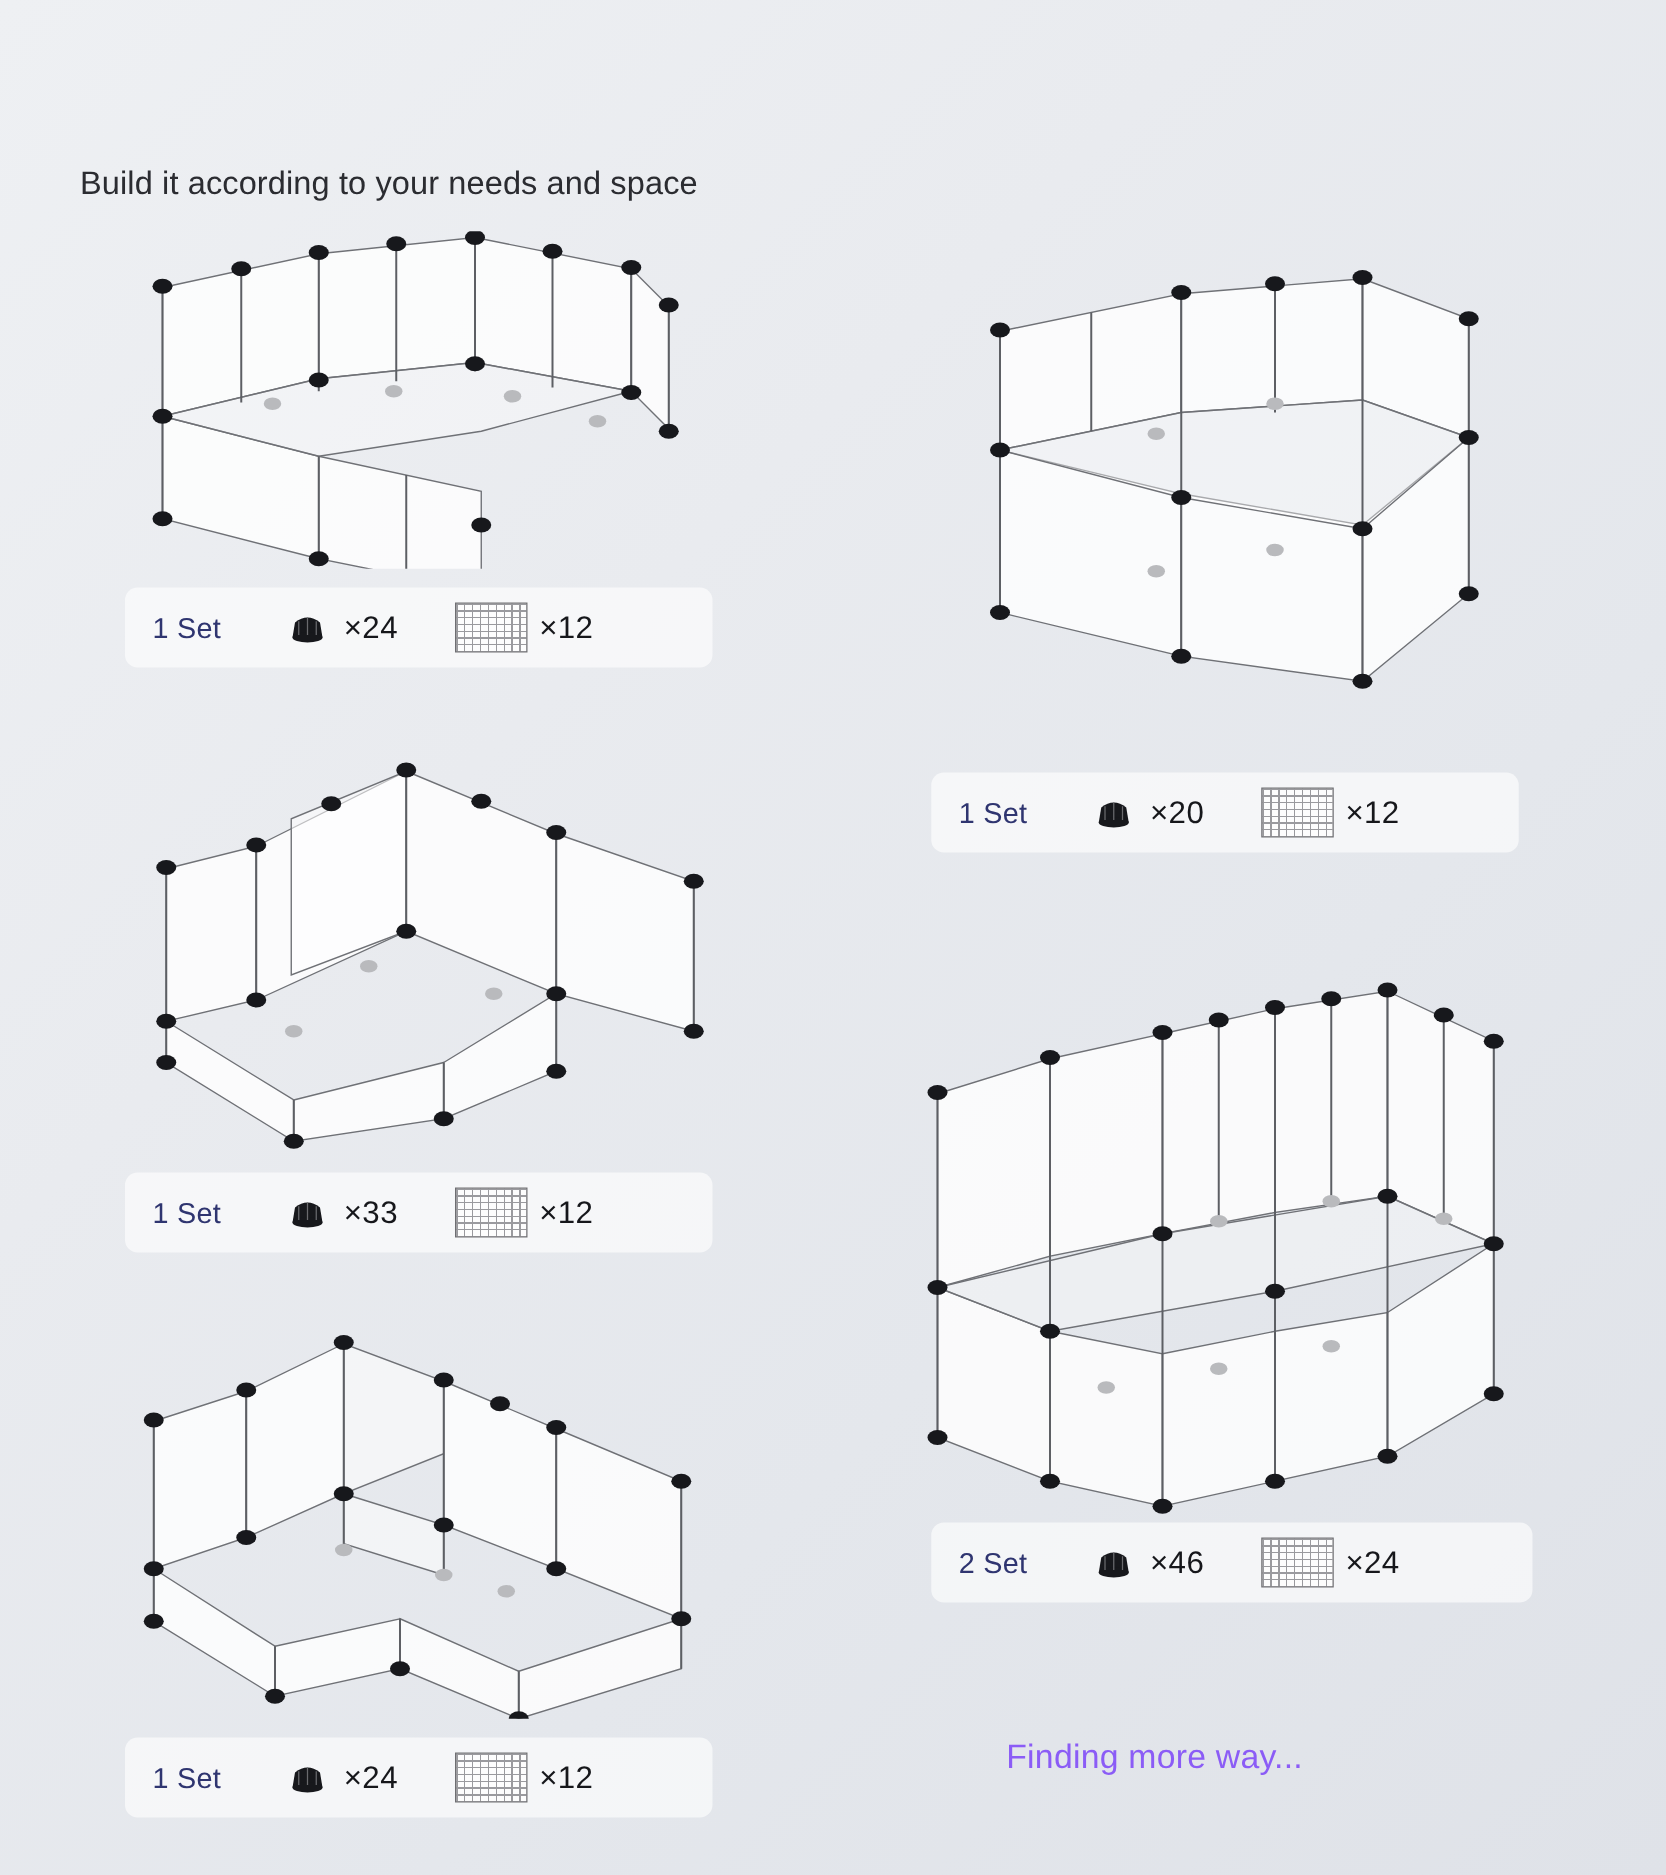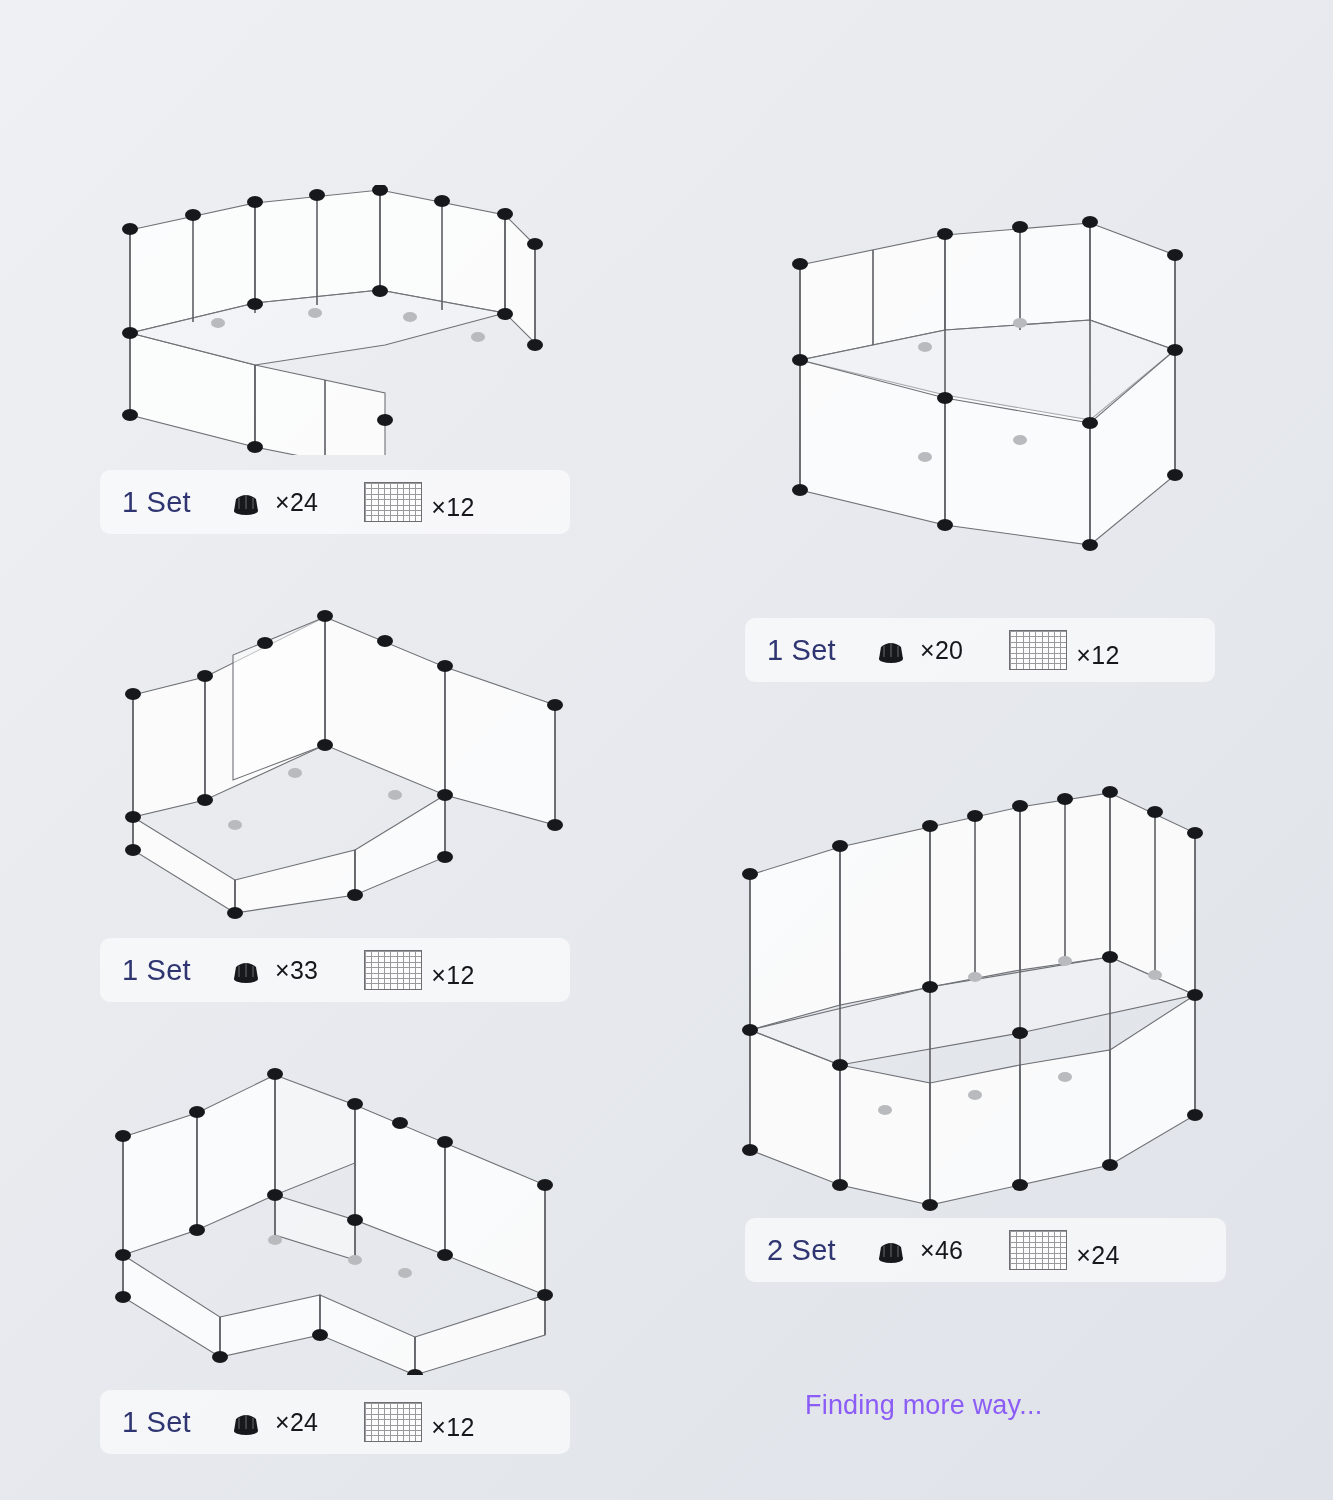--- a/index.html
+++ b/index.html
@@ -71,29 +71,29 @@
     position: absolute;
     display: flex;
     align-items: center;
     background: rgba(255,255,255,0.62);
     border-radius: 10px;
     height: 64px;
     box-sizing: border-box;
     padding: 0 22px;
   }
   .caption .set {
-    font-size: 29px;
+    font-size: 23px;
     color: #2f3570;
     font-weight: 400;
     letter-spacing: 0.2px;
     min-width: 104px;
   }
   .cap-group {
     display: flex;
-    align-items: flex-end;
+    align-items: center;
   }
   .cap-count {
     font-size: 25px;
     color: #16171b;
     margin-left: 9px;
     letter-spacing: 0.3px;
   }
   .gap {
     width: 46px;
   }
@@ -124,20 +124,21 @@
     position: absolute;
     font-size: 27px;
     color: #8b5cf6;
     letter-spacing: 0.2px;
   }
 </style>
 </head>
 <body>
 
 <div class="header">
+  <div class="subtitle">Build it according to your needs and space</div>
 </div>
 
 <div class="figure" style="left:110px; top:185px; width:460px;">
   <div class="art">
     <svg viewBox="0 0 460 270" xmlns="http://www.w3.org/2000/svg">
       <g fill="#ffffff" fill-opacity="0.80" stroke="#6f7176" stroke-width="1.1">
 
         <polygon points="20,45 145,18 145,118 20,148"></polygon>
         <polygon points="145,18 270,5 270,105 145,118"></polygon>
         <polygon points="270,5 395,30 395,128 270,105"></polygon>

